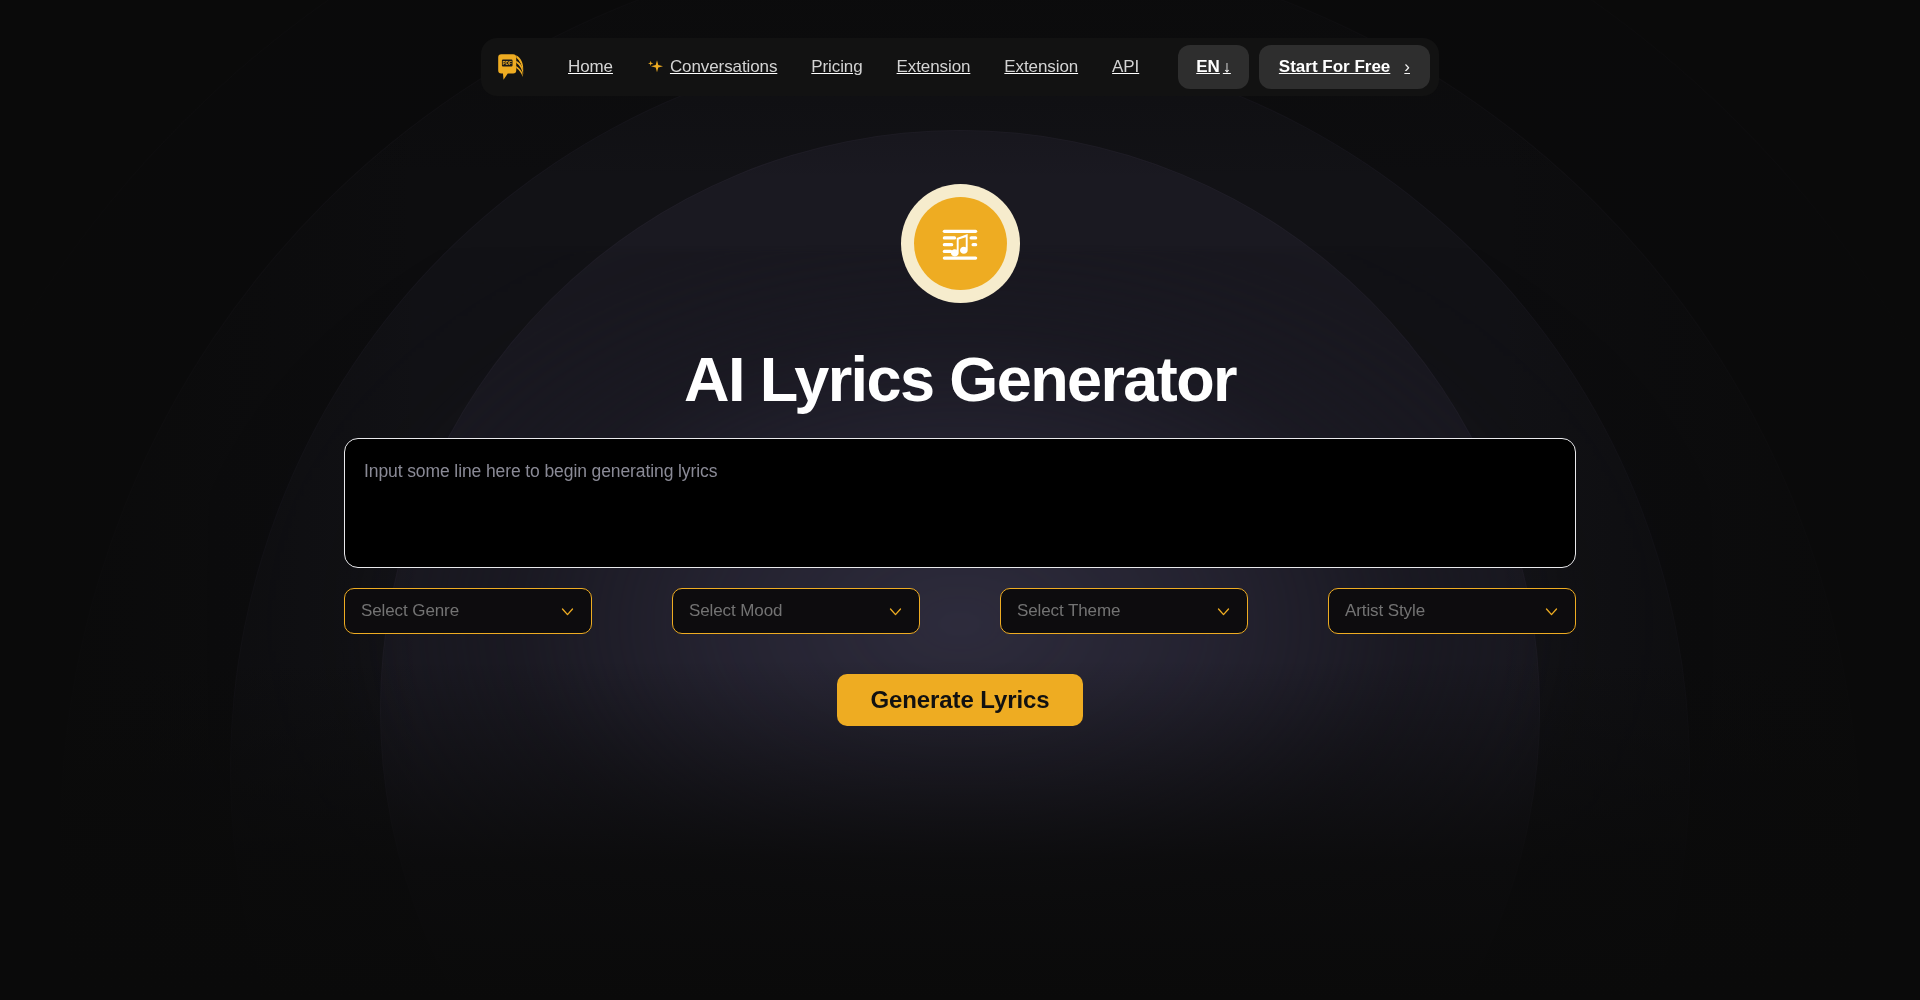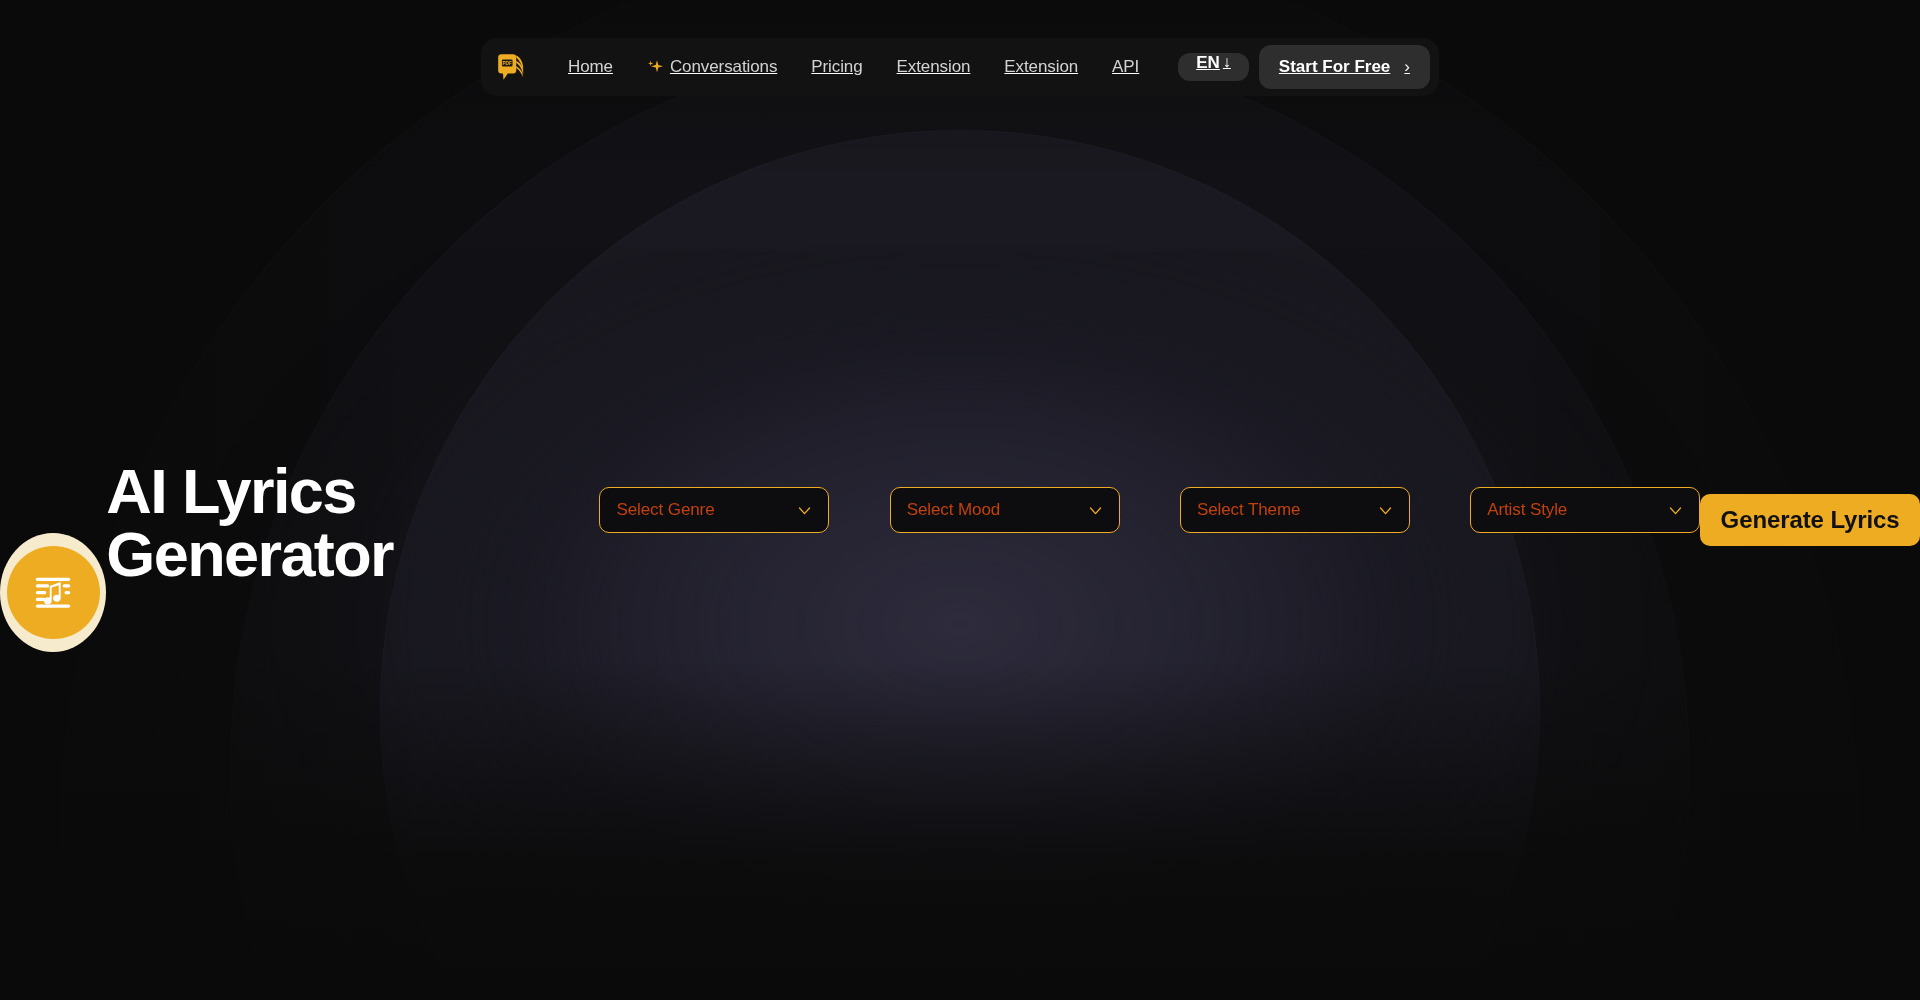--- a/index.html
+++ b/index.html
@@ -102,29 +102,30 @@
     white-space: nowrap;
     display: flex;
     align-items: center;
     gap: 7px;
     cursor: pointer;
   }
   .sparkle { width: 16px; height: 16px; flex: none; display: block; }
 
   .lang-btn {
     display: flex;
+    align-items: center;
     gap: 3px;
     background: #2e2e2e;
     border: none;
     border-radius: 12px;
     color: #ffffff;
     font-family: inherit;
     font-size: 17px;
     font-weight: bold;
-    height: 28px;
+    height: 44px;
     padding: 0 18px;
     margin-left: 22px;
     cursor: pointer;
   }
   .lang-btn .arrow-dn { font-weight: normal; font-size: 16px; }
 
   .cta-btn {
     display: flex;
     align-items: center;
     gap: 14px;
@@ -144,21 +145,21 @@
   .cta-btn .chev-r { font-weight: normal; font-size: 17px; opacity: .95; }
 
   
   .hero {
     position: absolute;
     top: 0;
     left: 0;
     width: 100%;
     height: 100%;
     display: flex;
-    flex-direction: row;
+    flex-direction: column;
     align-items: center;
     z-index: 10;
   }
   .hero-icon-ring {
     margin-top: 184px;
     width: 119px;
     height: 119px;
     border-radius: 50%;
     background: #f6eccd;
     display: flex;
@@ -213,30 +214,30 @@
   .lyric-input::placeholder { color: #8a8a96; }
 
   
   .select-row {
     margin-top: 20px;
     width: 1232px;
     display: flex;
     justify-content: space-between;
   }
   .sel {
-    width: 230px;
+    width: 248px;
     height: 46px;
     background: #0d0c0e;
     border: 1.6px solid #eeac22;
     border-radius: 10px;
     display: flex;
     align-items: center;
     justify-content: space-between;
     padding: 0 16px;
-    color: #c2410c;
+    color: #737373;
     font-size: 17px;
     letter-spacing: -0.1px;
     cursor: pointer;
     user-select: none;
   }
   .sel .chev { width: 15px; height: 15px; display: block; flex: none; }
 
   
   .gen-btn {
     margin-top: 40px;
@@ -328,20 +329,21 @@
         <rect x="6" y="30" width="10" height="3.4" rx="1.7" fill="#ffffff"></rect>
         <rect x="6" y="37" width="36" height="3.4" rx="1.7" fill="#ffffff"></rect>
         <path d="M32 13.5 L32 30.5 C32 32.6 30.2 34.2 28 34.2 C25.8 34.2 24 32.6 24 30.5 C24 28.4 25.8 26.8 28 26.8 C28.8 26.8 29.5 27 30 27.3 L30 17 L22.6 19.2 L22.6 33.3 C22.6 35.4 20.8 37 18.6 37 C16.4 37 14.6 35.4 14.6 33.3 C14.6 31.2 16.4 29.6 18.6 29.6 C19.4 29.6 20.1 29.8 20.6 30.1 L20.6 17.8 Z" fill="#ffffff"></path>
       </svg>
     </div>
   </div>
 
   <h1 class="hero-title">AI Lyrics Generator</h1>
 
 
+  <textarea class="lyric-input" placeholder="Input some line here to begin generating lyrics" style=""></textarea>
 
   <div class="select-row">
 
     <div class="sel">
       <span>Select Genre</span>
       <svg class="chev" viewBox="0 0 24 24">
         <path d="M4 8 L12 17 L20 8" fill="none" stroke="#eeac22" stroke-width="2.1" stroke-linecap="round" stroke-linejoin="round"></path>
       </svg>
     </div>
 

